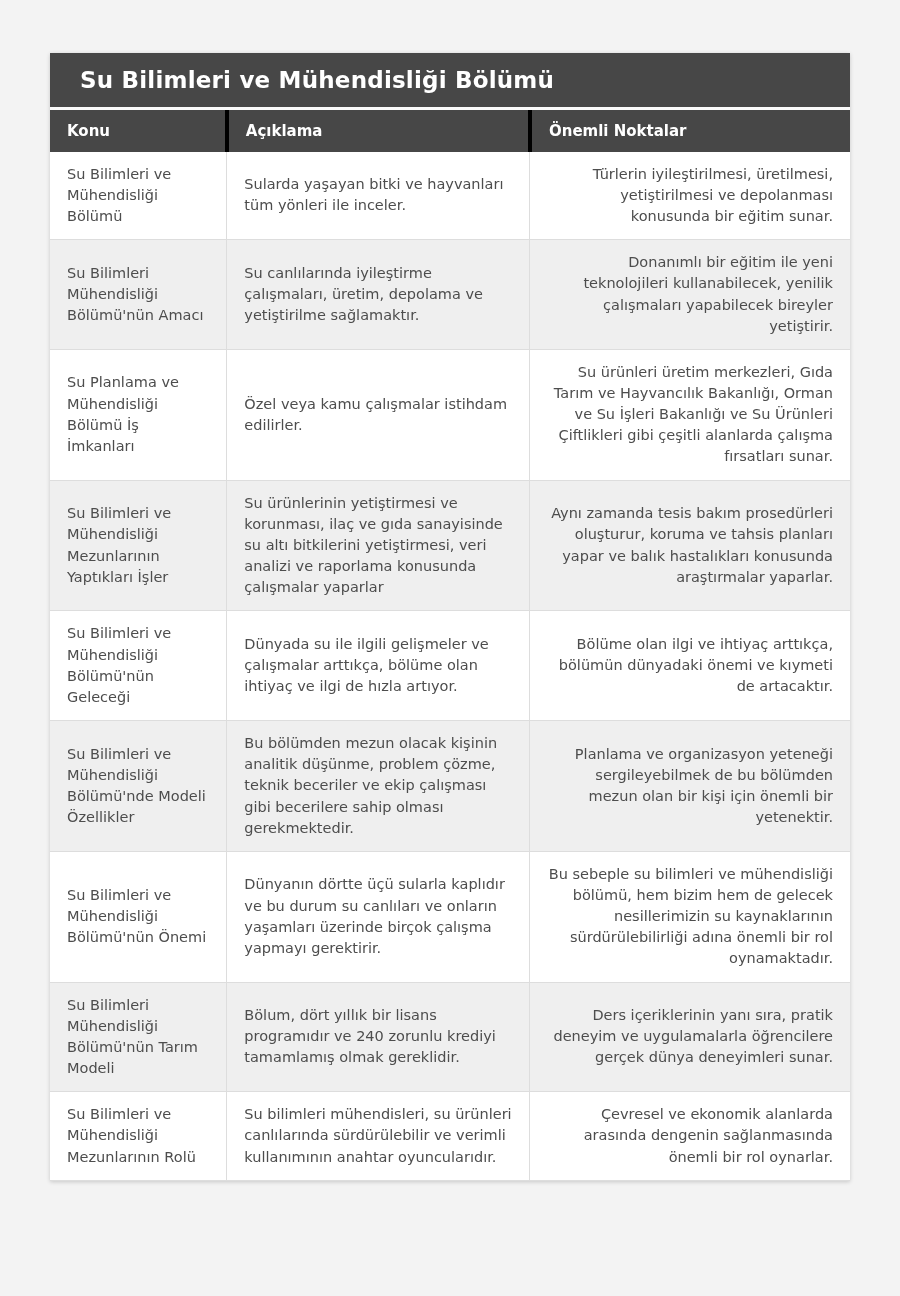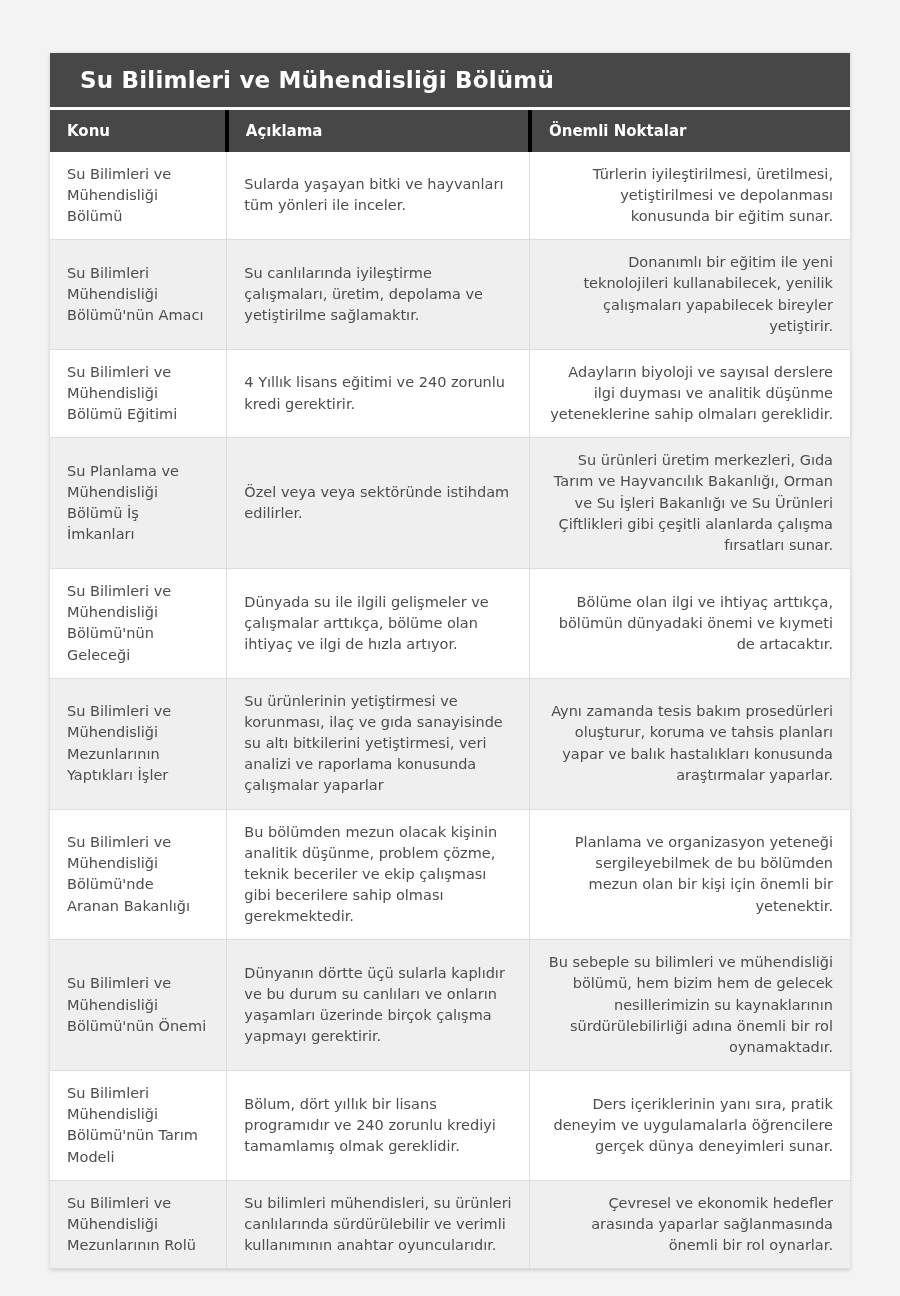--- a/index.html
+++ b/index.html
@@ -96,62 +96,57 @@
     <td>Sularda yaşayan bitki ve hayvanları tüm yönleri ile inceler.</td>
     <td>Türlerin iyileştirilmesi, üretilmesi, yetiştirilmesi ve depolanması konusunda bir eğitim sunar.</td>
   </tr>
 
   <tr>
     <td>Su Bilimleri Mühendisliği Bölümü'nün Amacı</td>
     <td>Su canlılarında iyileştirme çalışmaları, üretim, depolama ve yetiştirilme sağlamaktır.</td>
     <td>Donanımlı bir eğitim ile yeni teknolojileri kullanabilecek, yenilik çalışmaları yapabilecek bireyler yetiştirir.</td>
   </tr>
 
+
   <tr>
-    <td>Su Bilimleri ve Mühendisliği Bölümü Eğitimi</td>
-    <td>4 Yıllık lisans eğitimi ve 240 zorunlu kredi gerektirir.</td>
-    <td>Adayların biyoloji ve sayısal derslere ilgi duyması ve analitik düşünme yeteneklerine sahip olmaları gereklidir.</td>
+    <td>Su Planlama ve Mühendisliği Bölümü İş İmkanları</td>
+    <td>Özel veya kamu çalışmalar istihdam edilirler.</td>
+    <td>Su ürünleri üretim merkezleri, Gıda Tarım ve Hayvancılık Bakanlığı, Orman ve Su İşleri Bakanlığı ve Su Ürünleri Çiftlikleri gibi çeşitli alanlarda çalışma fırsatları sunar.</td>
   </tr>
 
   <tr>
-    <td>Su Planlama ve Mühendisliği Bölümü İş İmkanları</td>
-    <td>Özel veya veya sektöründe istihdam edilirler.</td>
-    <td>Su ürünleri üretim merkezleri, Gıda Tarım ve Hayvancılık Bakanlığı, Orman ve Su İşleri Bakanlığı ve Su Ürünleri Çiftlikleri gibi çeşitli alanlarda çalışma fırsatları sunar.</td>
+    <td>Su Bilimleri ve Mühendisliği Mezunlarının Yaptıkları İşler</td>
+    <td>Su ürünlerinin yetiştirmesi ve korunması, ilaç ve gıda sanayisinde su altı bitkilerini yetiştirmesi, veri analizi ve raporlama konusunda çalışmalar yaparlar</td>
+    <td>Aynı zamanda tesis bakım prosedürleri oluşturur, koruma ve tahsis planları yapar ve balık hastalıkları konusunda araştırmalar yaparlar.</td>
   </tr>
 
   <tr>
     <td>Su Bilimleri ve Mühendisliği Bölümü'nün Geleceği</td>
     <td>Dünyada su ile ilgili gelişmeler ve çalışmalar arttıkça, bölüme olan ihtiyaç ve ilgi de hızla artıyor.</td>
     <td>Bölüme olan ilgi ve ihtiyaç arttıkça, bölümün dünyadaki önemi ve kıymeti de artacaktır.</td>
   </tr>
 
   <tr>
-    <td>Su Bilimleri ve Mühendisliği Mezunlarının Yaptıkları İşler</td>
-    <td>Su ürünlerinin yetiştirmesi ve korunması, ilaç ve gıda sanayisinde su altı bitkilerini yetiştirmesi, veri analizi ve raporlama konusunda çalışmalar yaparlar</td>
-    <td>Aynı zamanda tesis bakım prosedürleri oluşturur, koruma ve tahsis planları yapar ve balık hastalıkları konusunda araştırmalar yaparlar.</td>
-  </tr>
-
-  <tr>
-    <td>Su Bilimleri ve Mühendisliği Bölümü'nde Aranan Bakanlığı</td>
+    <td>Su Bilimleri ve Mühendisliği Bölümü'nde Modeli Özellikler</td>
     <td>Bu bölümden mezun olacak kişinin analitik düşünme, problem çözme, teknik beceriler ve ekip çalışması gibi becerilere sahip olması gerekmektedir.</td>
     <td>Planlama ve organizasyon yeteneği sergileyebilmek de bu bölümden mezun olan bir kişi için önemli bir yetenektir.</td>
   </tr>
 
   <tr>
     <td>Su Bilimleri ve Mühendisliği Bölümü'nün Önemi</td>
     <td>Dünyanın dörtte üçü sularla kaplıdır ve bu durum su canlıları ve onların yaşamları üzerinde birçok çalışma yapmayı gerektirir.</td>
     <td>Bu sebeple su bilimleri ve mühendisliği bölümü, hem bizim hem de gelecek nesillerimizin su kaynaklarının sürdürülebilirliği adına önemli bir rol oynamaktadır.</td>
   </tr>
 
   <tr>
     <td>Su Bilimleri Mühendisliği Bölümü'nün Tarım Modeli</td>
     <td>Bölum, dört yıllık bir lisans programıdır ve 240 zorunlu krediyi tamamlamış olmak gereklidir.</td>
     <td>Ders içeriklerinin yanı sıra, pratik deneyim ve uygulamalarla öğrencilere gerçek dünya deneyimleri sunar.</td>
   </tr>
 
   <tr>
     <td>Su Bilimleri ve Mühendisliği Mezunlarının Rolü</td>
     <td>Su bilimleri mühendisleri, su ürünleri canlılarında sürdürülebilir ve verimli kullanımının anahtar oyuncularıdır.</td>
-    <td>Çevresel ve ekonomik hedefler arasında yaparlar sağlanmasında önemli bir rol oynarlar.</td>
+    <td>Çevresel ve ekonomik alanlarda arasında dengenin sağlanmasında önemli bir rol oynarlar.</td>
   </tr>
 </tbody>
   </table>
 </div>
 
 </body></html>

